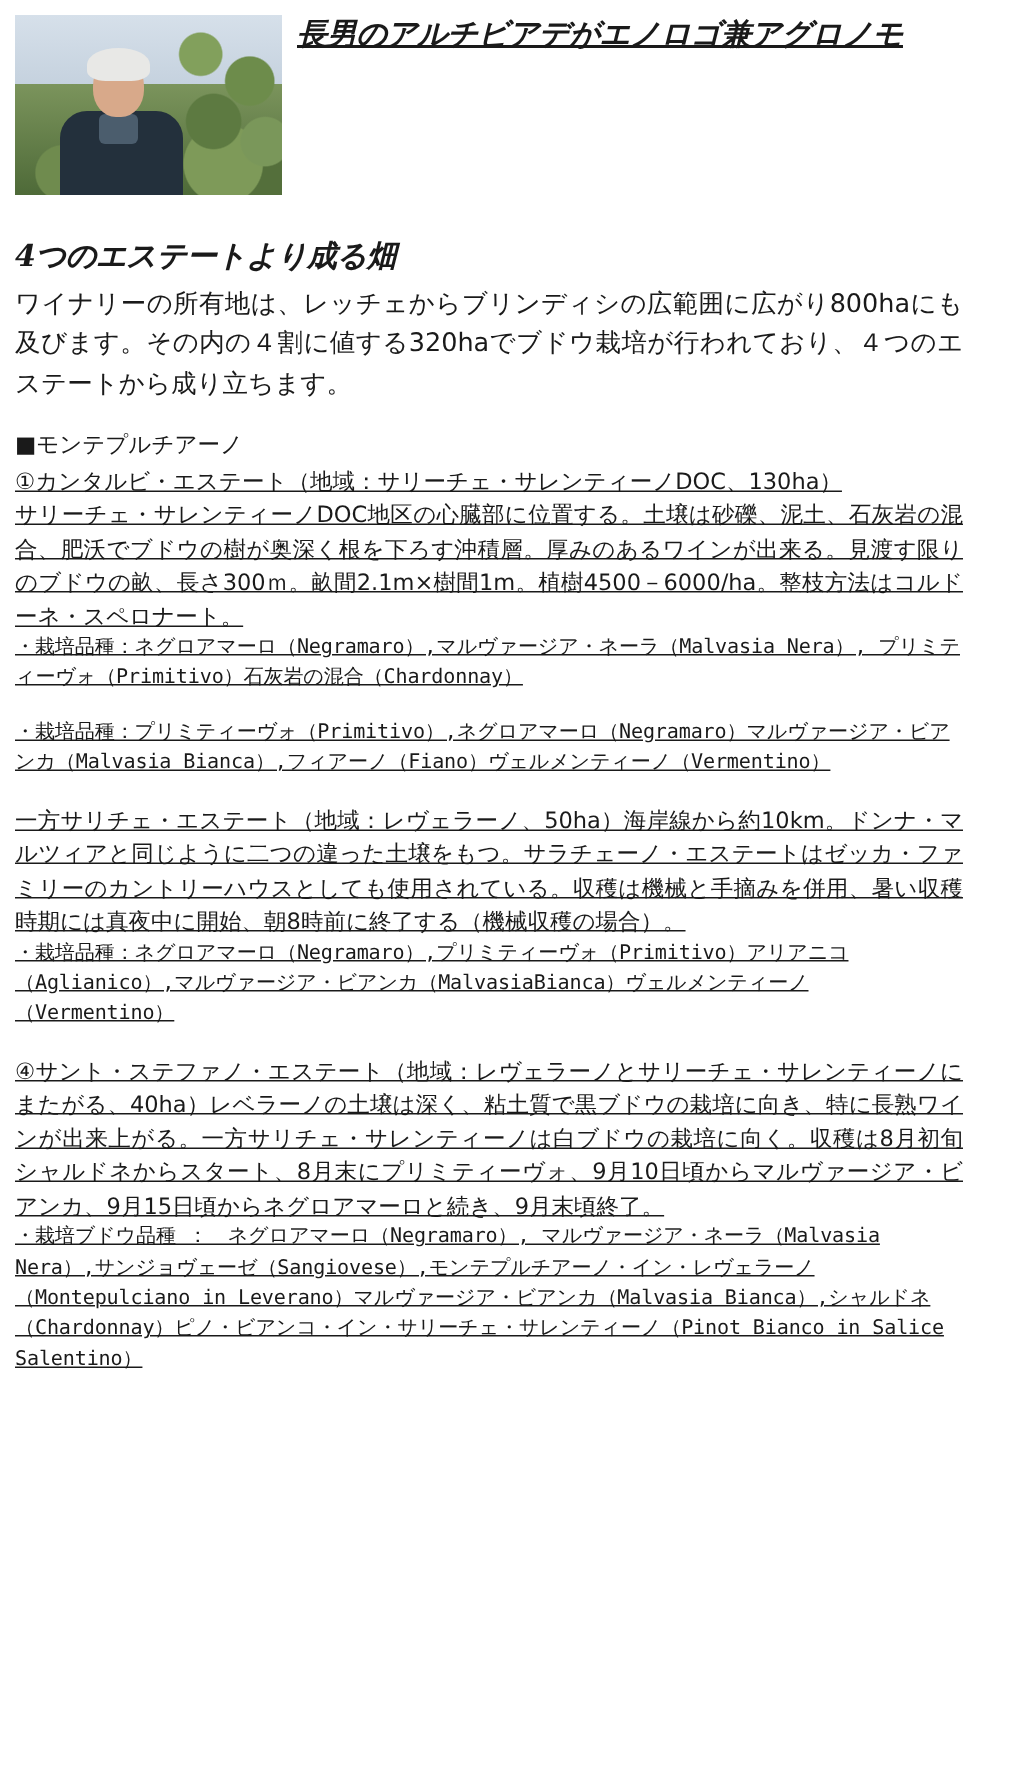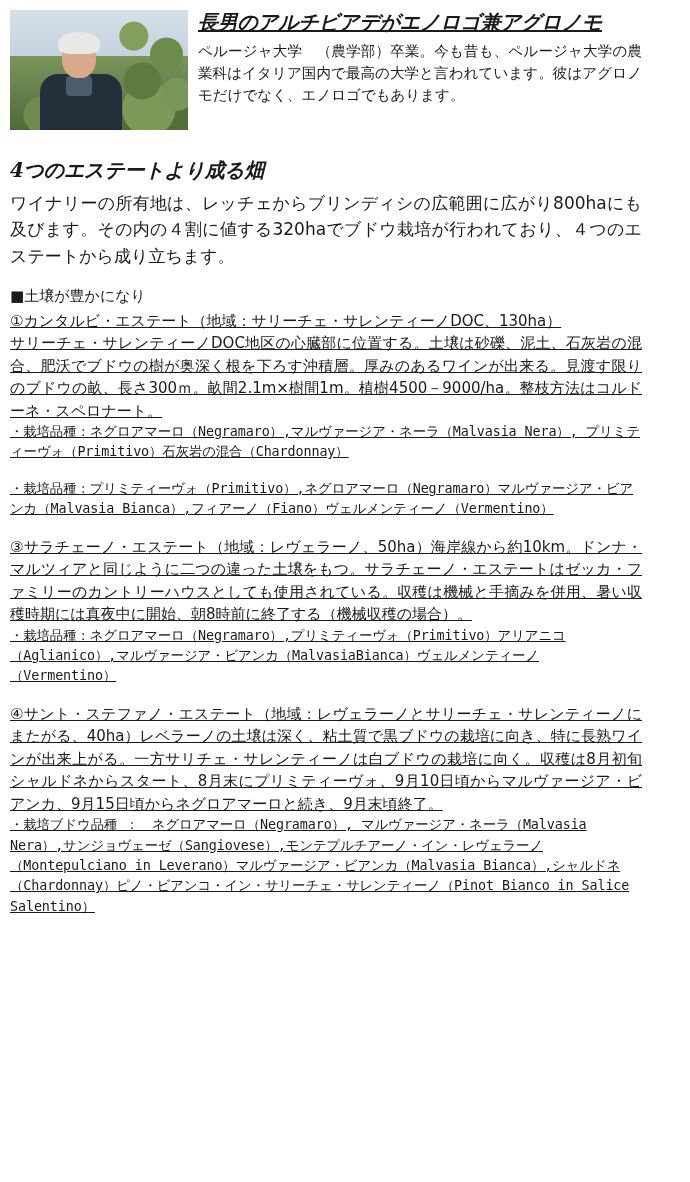--- a/index.html
+++ b/index.html
@@ -175,40 +175,39 @@
       <div class="bush-right"></div>
       <div class="person">
         <div class="body"></div>
         <div class="shirt"></div>
         <div class="head"></div>
         <div class="hair"></div>
       </div>
     </div>
     <div class="profile-text">
       <h1 class="profile-title">長男のアルチビアデがエノロゴ兼アグロノモ</h1>
-      <p class="profile-body">ペルージャ大学　（農学部）卒業。今も昔も、ペルージャ大学の農業科はイタリア国内で最高の大学と言われています。彼はアグロノモだけでなく、エノロゴでもあります。</p>
     </div>
   </div>
 
   <h2 class="section-heading">4つのエステートより成る畑</h2>
   <p class="lead">ワイナリーの所有地は、レッチェからブリンディシの広範囲に広がり800haにも及びます。その内の４割に値する320haでブドウ栽培が行われており、４つのエステートから成り立ちます。</p>
-  <p class="subheading">■土壌が豊かになり</p>
+  <p class="subheading">■モンテプルチアーノ</p>
 
   <div class="estate">
     <p class="desc">①カンタルビ・エステート（地域：サリーチェ・サレンティーノDOC、130ha）</p>
-    <p class="desc">サリーチェ・サレンティーノDOC地区の心臓部に位置する。土壌は砂礫、泥土、石灰岩の混合、肥沃でブドウの樹が奥深く根を下ろす沖積層。厚みのあるワインが出来る。見渡す限りのブドウの畝、長さ300ｍ。畝間2.1m×樹間1m。植樹4500－9000/ha。整枝方法はコルドーネ・スペロナート。</p>
+    <p class="desc">サリーチェ・サレンティーノDOC地区の心臓部に位置する。土壌は砂礫、泥土、石灰岩の混合、肥沃でブドウの樹が奥深く根を下ろす沖積層。厚みのあるワインが出来る。見渡す限りのブドウの畝、長さ300ｍ。畝間2.1m×樹間1m。植樹4500－6000/ha。整枝方法はコルドーネ・スペロナート。</p>
     <p class="varieties">・栽培品種：ネグロアマーロ（Negramaro）,マルヴァージア・ネーラ（Malvasia Nera）, プリミティーヴォ（Primitivo）石灰岩の混合（Chardonnay）</p>
   </div>
 
   <div class="estate">
     <p class="varieties">・栽培品種：プリミティーヴォ（Primitivo）,ネグロアマーロ（Negramaro）マルヴァージア・ビアンカ（Malvasia Bianca）,フィアーノ（Fiano）ヴェルメンティーノ（Vermentino）</p>
   </div>
 
   <div class="estate">
-    <p class="desc">③サラチェーノ・エステート（地域：レヴェラーノ、50ha）海岸線から約10km。ドンナ・マルツィアと同じように二つの違った土壌をもつ。サラチェーノ・エステートはゼッカ・ファミリーのカントリーハウスとしても使用されている。収穫は機械と手摘みを併用、暑い収穫時期には真夜中に開始、朝8時前に終了する（機械収穫の場合）。</p>
+    <p class="desc">一方サリチェ・エステート（地域：レヴェラーノ、50ha）海岸線から約10km。ドンナ・マルツィアと同じように二つの違った土壌をもつ。サラチェーノ・エステートはゼッカ・ファミリーのカントリーハウスとしても使用されている。収穫は機械と手摘みを併用、暑い収穫時期には真夜中に開始、朝8時前に終了する（機械収穫の場合）。</p>
     <p class="varieties">・栽培品種：ネグロアマーロ（Negramaro）,プリミティーヴォ（Primitivo）アリアニコ（Aglianico）,マルヴァージア・ビアンカ（MalvasiaBianca）ヴェルメンティーノ（Vermentino）</p>
   </div>
 
   <div class="estate">
     <p class="desc">④サント・ステファノ・エステート（地域：レヴェラーノとサリーチェ・サレンティーノにまたがる、40ha）レベラーノの土壌は深く、粘土質で黒ブドウの栽培に向き、特に長熟ワインが出来上がる。一方サリチェ・サレンティーノは白ブドウの栽培に向く。収穫は8月初旬シャルドネからスタート、8月末にプリミティーヴォ、9月10日頃からマルヴァージア・ビアンカ、9月15日頃からネグロアマーロと続き、9月末頃終了。</p>
     <p class="varieties">・栽培ブドウ品種 ：　ネグロアマーロ（Negramaro）, マルヴァージア・ネーラ（Malvasia Nera）,サンジョヴェーゼ（Sangiovese）,モンテプルチアーノ・イン・レヴェラーノ（Montepulciano in Leverano）マルヴァージア・ビアンカ（Malvasia Bianca）,シャルドネ（Chardonnay）ピノ・ビアンコ・イン・サリーチェ・サレンティーノ（Pinot Bianco in Salice Salentino）</p>
   </div>
 
 </div>
 

